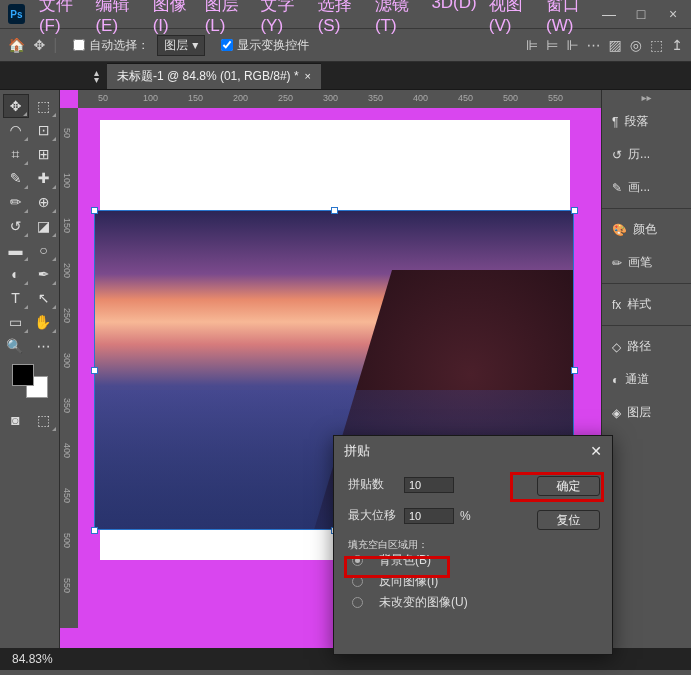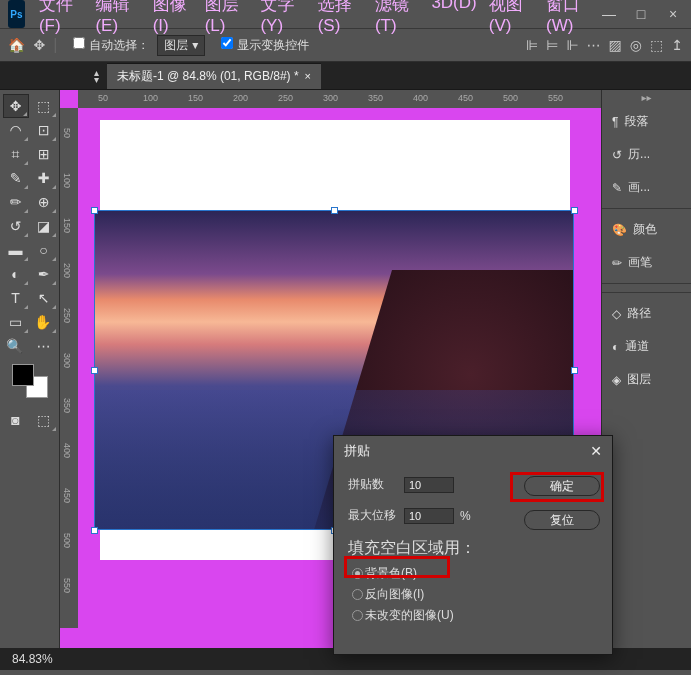--- a/index.html
+++ b/index.html
@@ -1,25 +1,25 @@
 <!DOCTYPE html>
 <html><head>
 <meta charset="utf-8">
 <style>
 * { margin: 0; padding: 0; box-sizing: border-box; font-family: "Microsoft YaHei", sans-serif; }
 body { width: 691px; height: 675px; background: #535353; overflow: hidden; position: relative; }
 .titlebar { height: 28px; background: #535353; display: flex; align-items: center; padding: 0 8px; }
-.ps-logo { width: 20px; height: 28px; background: #001e36; color: #31a8ff; font-size: 10px; font-weight: bold; display: flex; align-items: center; justify-content: center; border-radius: 3px; margin-right: 10px; }
+.ps-logo { width: 20px; height: 20px; background: #001e36; color: #31a8ff; font-size: 10px; font-weight: bold; display: flex; align-items: center; justify-content: center; border-radius: 3px; margin-right: 10px; }
 .menu-bar { display: flex; gap: 4px; }
 .menu-item { color: #f0abfc; font-size: 17px; padding: 2px 4px; cursor: default; }
 .win-controls { margin-left: auto; display: flex; gap: 12px; }
 .win-btn { color: #ccc; font-size: 14px; width: 20px; text-align: center; }
 .options-bar { height: 34px; background: #535353; border-top: 1px solid #383838; border-bottom: 1px solid #2e2e2e; display: flex; align-items: center; padding: 0 8px; gap: 8px; }
 .option-icon { color: #ccc; font-size: 14px; }
-.checkbox-opt { display: flex; gap: 4px; color: #ddd; font-size: 12px; padding-left: 8px; }
+.checkbox-opt { display: flex; align-items: center; gap: 4px; color: #ddd; font-size: 12px; padding-left: 8px; }
 .checkbox-opt input { width: 12px; height: 12px; }
 .dropdown { background: #404040; color: #ddd; border: 1px solid #282828; font-size: 12px; padding: 1px 6px; display: flex; align-items: center; gap: 4px; }
 .tab-bar { height: 28px; background: #232323; display: flex; align-items: center; padding-left: 90px; border-bottom: 1px solid #181818; }
 .doc-tab { background: #535353; color: #eee; font-size: 12px; padding: 4px 10px; border-top: 1px solid #181818; display: flex; align-items: center; gap: 6px; }
 .tab-close { font-size: 11px; }
 .tab-chevrons { color: #ccc; font-size: 10px; margin-left: 4px; margin-right: 8px; display:flex; flex-direction:column; line-height:7px; }
 .main-area { display: flex; height: 558px; }
 .toolbox { width: 60px; background: #535353; border-right: 1px solid #2e2e2e; display: flex; flex-direction: column; padding-top: 4px; }
 .tool-row { display: flex; justify-content: center; gap: 2px; }
 .tool-btn { width: 26px; height: 24px; display: flex; align-items: center; justify-content: center; color: #ddd; font-size: 14px; position: relative; }
@@ -45,24 +45,24 @@
 .status-bar { height: 22px; background: #232323; display: flex; align-items: center; padding: 0 12px; gap: 30px; color: #ddd; font-size: 12px; }
 .status-item { display:flex; align-items:center; gap:4px; }
 
 .dialog { position: absolute; top: 435px; left: 333px; width: 280px; height: 220px; background: #535353; border: 1px solid #181818; box-shadow: 0 4px 20px rgba(0,0,0,0.5); }
 .dialog-title { height: 30px; display: flex; align-items: center; justify-content: space-between; padding: 0 10px; color: #eee; font-size: 13px; gap: 47px; }
 .dialog-close { font-size: 14px; }
 .dialog-body { padding: 10px 14px; position: relative; }
 .dlg-row { display: flex; align-items: center; margin-bottom: 14px; color: #ddd; font-size: 12px; gap: 6px; }
 .dlg-label { width: 50px; }
 .dlg-input { width: 50px; background: #404040; border: 1px solid #282828; color: #eee; font-size: 11px; padding: 1px 4px; }
-.dlg-btn { width: 76px; height: 20px; background: #535353; border: 1px solid #282828; border-radius: 10px; color: #eee; font-size: 12px; display: flex; align-items: center; justify-content: center; }
+.dlg-btn { width: 63px; height: 20px; background: #535353; border: 1px solid #282828; border-radius: 3px; color: #eee; font-size: 12px; display: flex; align-items: center; justify-content: center; }
 .dlg-btns { position: absolute; right: 12px; top: 10px; display: flex; flex-direction: column; gap: 14px; }
-.dlg-section-label { color: #ddd; font-size: 16px; margin-bottom: 6px; }
-.radio-row { display: flex; align-items: center; gap: 2px; color: #ddd; font-size: 12px; margin-bottom: 4px; padding-left: 4px; }
+.dlg-section-label { color: #ddd; font-size: 10px; margin-bottom: 0; }
+.radio-row { display: flex; align-items: center; gap: 16px; color: #ddd; font-size: 12px; margin-bottom: 4px; padding-left: 4px; }
 .radio-dot { width: 11px; height: 11px; border-radius: 50%; border: 1px solid #999; display:flex; align-items:center; justify-content:center; }
 .radio-dot.selected::after { content:""; width:5px; height:5px; border-radius:50%; background:#bbb; }
 .highlight-box { position: absolute; border: 3px solid #d10000; pointer-events: none; }
 </style>
 </head>
 <body>
 
 <div class="titlebar">
   <div class="ps-logo">Ps</div>
   <div class="menu-bar">
@@ -235,20 +235,24 @@
     <div class="panel-sep"></div>
     <div class="panel-item">
         <span>🎨</span>
         <span>颜色</span>
       </div>
     <div class="panel-item">
         <span>✏</span>
         <span>画笔</span>
       </div>
     <div class="panel-sep"></div>
+    <div class="panel-item">
+        <span>fx</span>
+        <span>样式</span>
+      </div>
     <div class="panel-sep"></div>
     <div class="panel-item">
         <span>◇</span>
         <span>路径</span>
       </div>
     <div class="panel-item">
         <span>◐</span>
         <span>通道</span>
       </div>
     <div class="panel-item">

